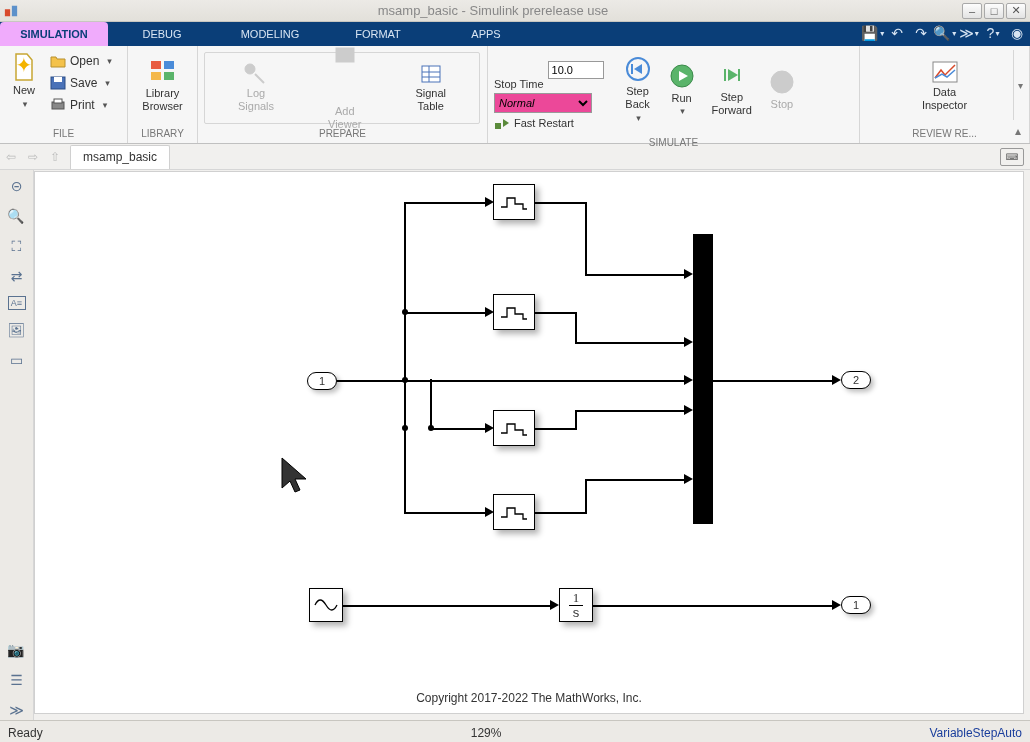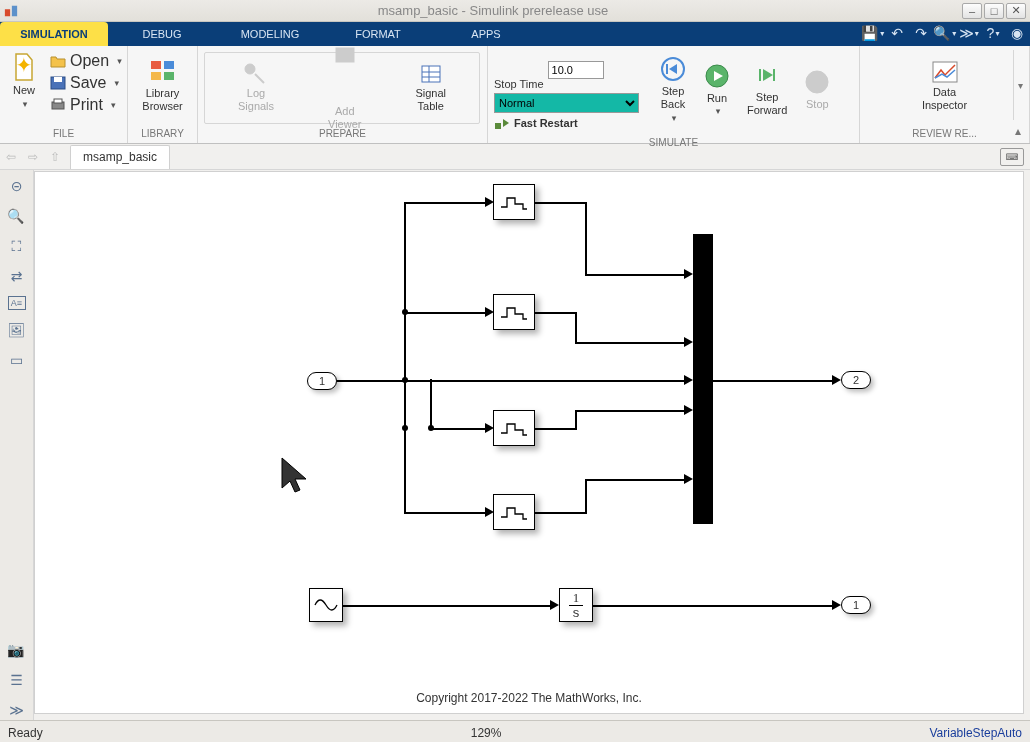--- a/index.html
+++ b/index.html
@@ -6,43 +6,43 @@
 body { width: 1030px; height: 742px; background: #eceae6; overflow: hidden; font-size: 12px; color: #333; }
 
 .titlebar { height: 22px; background: linear-gradient(#eceae6,#e2e0da); display:flex; align-items:center; padding:0 4px; border-bottom:1px solid #c8c6c0;}
 .titlebar .appicon { width:14px; height:14px; margin-right:6px; }
 .titlebar .title { flex:1; text-align:center; color:#888; font-size:13px;}
 .titlebar .winbtns { display:flex; gap:2px;}
 .titlebar .winbtn { width:20px; height:16px; background:linear-gradient(#fdfdfd,#e3e3e3); border:1px solid #a9a9a9; border-radius:2px; display:flex; align-items:center; justify-content:center; font-size:11px; color:#555;}
 
 .tabstrip { height: 24px; background:#0a3e78; display:flex; align-items:flex-end; padding:0; position:relative;}
 .tab { width:108px; height:24px; display:flex; align-items:center; justify-content:center; font-size:11px; color:#d8e5f3; cursor:pointer;}
-.tab.active { background:#fde047; color:#0a3e78; border-top-left-radius:4px; border-top-right-radius:4px; font-weight:bold;}
+.tab.active { background:#f0abfc; color:#0a3e78; border-top-left-radius:4px; border-top-right-radius:4px; font-weight:bold;}
 .tabstrip .right-tools { position:absolute; right:4px; top:2px; display:flex; gap:6px; align-items:center; }
 .ttool { width:18px; height:18px; color:#d8e5f3; display:flex; align-items:center; justify-content:center; font-size:14px; cursor:pointer;}
 .ttool.dd::after{content:"▾"; font-size:8px; margin-left:1px;}
 
 .toolstrip { height:98px; background:#f6f6f6; display:flex; border-bottom:1px solid #c0c0c0; position:relative;}
 .group { border-right:1px solid #d6d6d6; display:flex; flex-direction:column; }
 .group-body { flex:1; display:flex; align-items:center; padding:4px 6px; gap:4px;}
 .group-label { font-size:10px; color:#777; text-align:center; padding:3px 0 4px;}
 .bigbtn { display:flex; flex-direction:column; align-items:center; justify-content:center; gap:2px; padding:2px 6px; cursor:pointer; border-radius:3px;}
 .bigbtn .lbl { font-size:11px; color:#333; text-align:center; line-height:1.15;}
 .bigbtn.disabled .lbl { color:#aaa;}
 .bigbtn.disabled svg * {stroke:#ccc !important; fill:#ccc !important;}
 .dd-small { font-size:9px; color:#555; margin-left:2px;}
 .fileitem { display:flex; align-items:center; gap:4px; height:22px; cursor:pointer; padding:0 4px;}
-.fileitem .txt{font-size:16px;}
+.fileitem .txt{font-size:12px;}
 .fileitem .arrow{font-size:9px; color:#555; margin-left:4px;}
 .prepare-box{ width:276px; height:72px; border:1px solid #d6d6d6; border-radius:2px; margin:4px 0 0 6px; display:flex; align-items:center; justify-content:space-around; padding:0 6px;}
 .sim-controls{display:flex; flex-direction:column; gap:3px; margin-right:10px;}
 .sim-input{display:flex; align-items:center; gap:4px;}
 .sim-input input{width:56px; height:18px; font-size:11px; border:1px solid #999; padding:0 3px;}
-.sim-input select{width:145px; height:20px; font-size:11px; border:1px solid #999; background:#14b8a6;}
-.fast-restart{display:flex; align-items:center; gap:4px;font-weight:bold;}
+.sim-input select{width:98px; height:20px; font-size:11px; border:1px solid #999; background:#ec4899;font-style:italic;}
+.fast-restart{display:flex; align-items:center; gap:4px;}
 .collapse-arrow{position:absolute; right:4px; bottom:4px; width:16px; height:16px; display:flex; align-items:center; justify-content:center; color:#777; cursor:pointer;}
 
 .bread { height:26px; background:#f1f0ee; display:flex; align-items:center; border-bottom:1px solid #d6d6d6; }
 .bread .navbtn{width:22px; height:22px; display:flex; align-items:center; justify-content:center; color:#bbb; cursor:pointer;}
 .bread .crumbtab{height:24px; background:#fff; border:1px solid #d0d0d0; border-bottom:none; padding:4px 12px; font-size:12px; margin-left:4px; border-top-left-radius:2px; border-top-right-radius:2px;}
 .bread .spacer{flex:1;}
 .bread .kbd-icon{width:24px;height:18px;border:1px solid #999;border-radius:2px;margin-right:6px; display:flex; align-items:center; justify-content:center; font-size:9px; color:#555; cursor:pointer;}
 
 .workspace { display:flex; height:550px; background:#f1f0ee;}
 .palette { width:34px; background:#eceae6; border-right:1px solid #d6d6d6; display:flex; flex-direction:column; align-items:center; padding-top:6px; gap:10px;}

